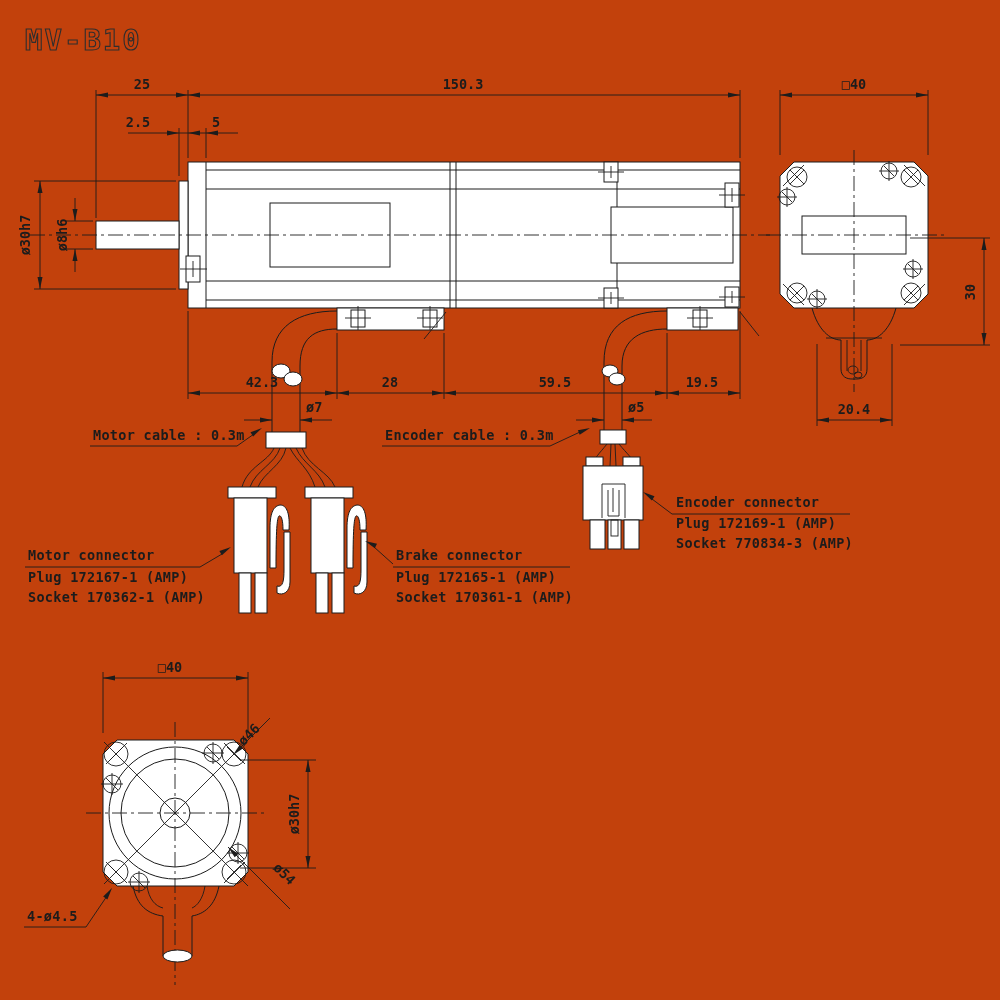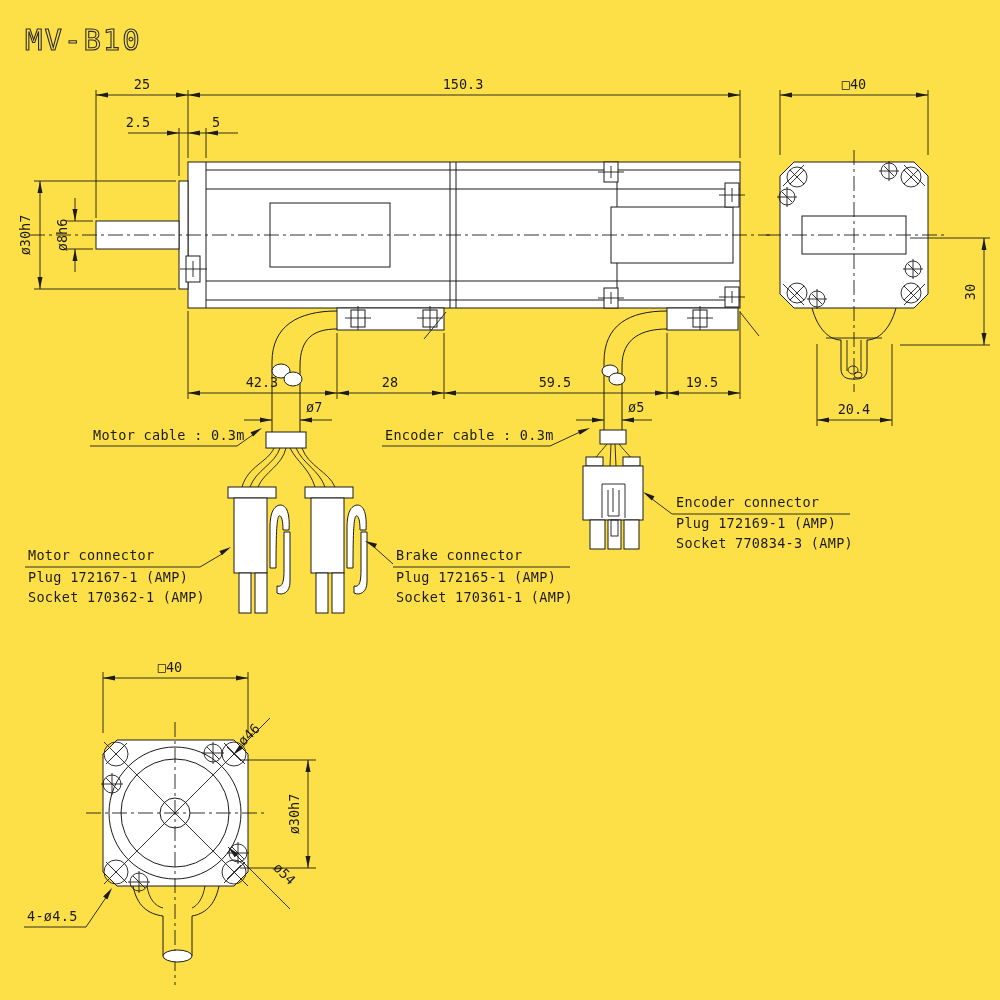--- a/index.html
+++ b/index.html
@@ -1,16 +1,16 @@
 <!DOCTYPE html>
 <html><head>
 <meta charset="utf-8">
 <style>
   html,body{margin:0;padding:0;background:#ffffff;}
-  .page{position:relative;width:1000px;height:1000px;background:#fde047;overflow:hidden;}
+  .page{position:relative;width:1000px;height:1000px;background:#c2410c;overflow:hidden;font-weight:bold;}
   svg{position:absolute;left:0;top:0;}
   svg text{font-family:"DejaVu Sans Mono","Liberation Mono",monospace;fill:#1c1c1c;}
   .ttl{font-size:29px;letter-spacing:2px;fill:none;stroke:#2e2e2e;stroke-width:1.1;}
   .dim{font-size:13.5px;}
   .lbl{font-size:13.5px;letter-spacing:0.3px;}
   .ln{stroke:#1c1c1c;stroke-width:1;fill:none;}
   .lnt{stroke:#1c1c1c;stroke-width:0.9;fill:none;}
   .lnw{stroke:#1c1c1c;stroke-width:1;fill:#ffffff;}
   .cl{stroke:#1c1c1c;stroke-width:0.9;fill:none;stroke-dasharray:15 4 3 4;}
   .ar{fill:#1c1c1c;stroke:none;}

